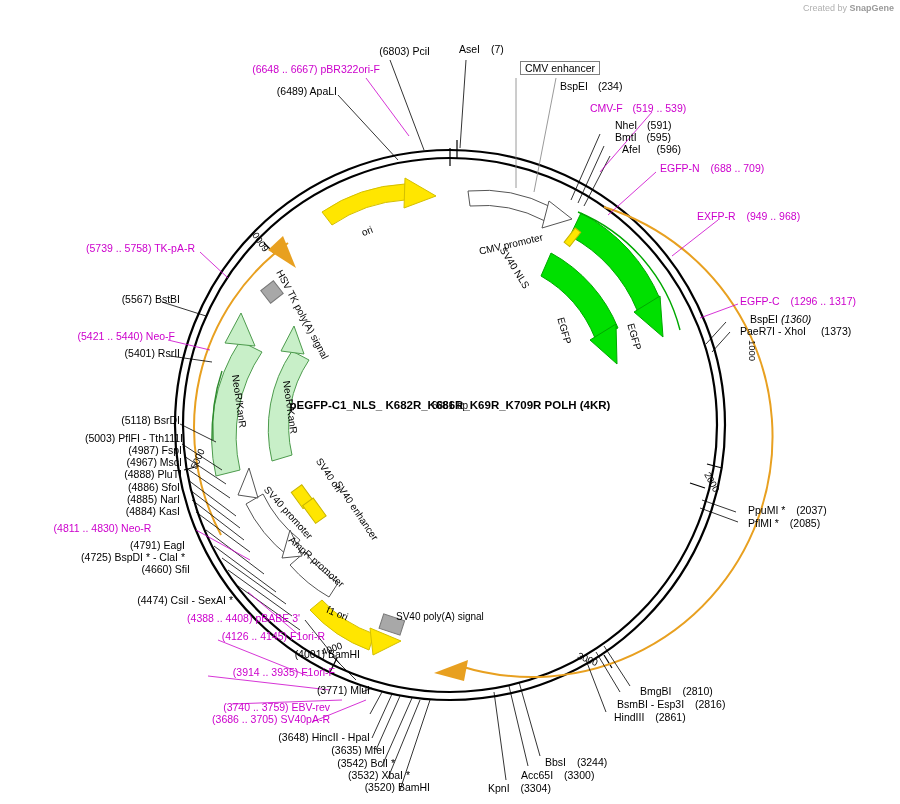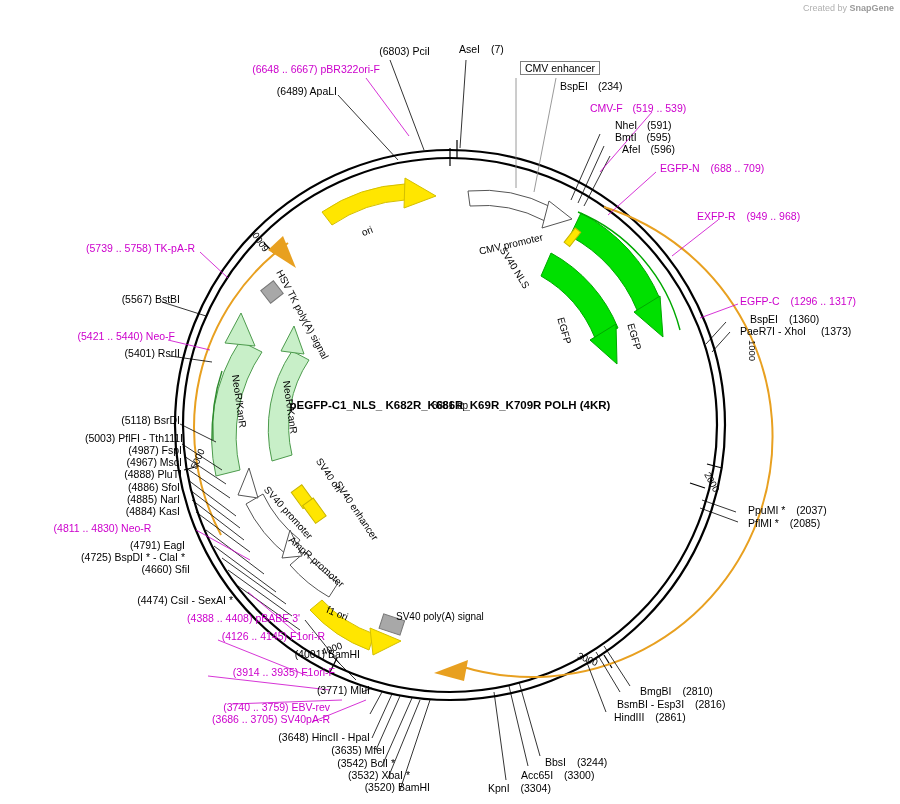--- a/index.html
+++ b/index.html
@@ -332,37 +332,37 @@
   <div class="lbl" style="left:615px; top:119px;">
     <span class="b">NheI</span>
     <span class="pos" style="margin-left:7px;">(591)</span>
   </div>
   <div class="lbl" style="left:615px; top:131px;">
     <span class="b">BmtI</span>
     <span class="pos" style="margin-left:7px;">(595)</span>
   </div>
   <div class="lbl" style="left:622px; top:143px;">
     <span class="b">AfeI</span>
-    <span class="pos" style="margin-left:7px;">(596)</span>
+    <span class="pos" style="margin-left:13px;">(596)</span>
   </div>
   <div class="lbl purple" style="left:660px; top:162px;">
     <span>EGFP-N</span>
     <span style="margin-left:8px;">(688 .. 709)</span>
   </div>
   <div class="lbl purple" style="left:697px; top:210px;">
     <span>EXFP-R</span>
     <span style="margin-left:8px;">(949 .. 968)</span>
   </div>
   <div class="lbl purple" style="left:740px; top:295px;">
     <span>EGFP-C</span>
     <span style="margin-left:8px;">(1296 .. 1317)</span>
   </div>
   <div class="lbl" style="left:750px; top:313px;">
     <span class="b">BspEI</span>
-    <span class="pos" style="margin-left:8px;">(1360)</span>
+    <span class="pos" style="font-style:italic;">(1360)</span>
   </div>
   <div class="lbl" style="left:740px; top:325px;">
     <span class="b">PaeR7I  - XhoI</span>
     <span class="pos" style="margin-left:12px;">(1373)</span>
   </div>
 
   <div class="lbl" style="left:748px; top:504px;">
     <span class="b">PpuMI *</span>
     <span class="pos" style="margin-left:8px;">(2037)</span>
   </div>

